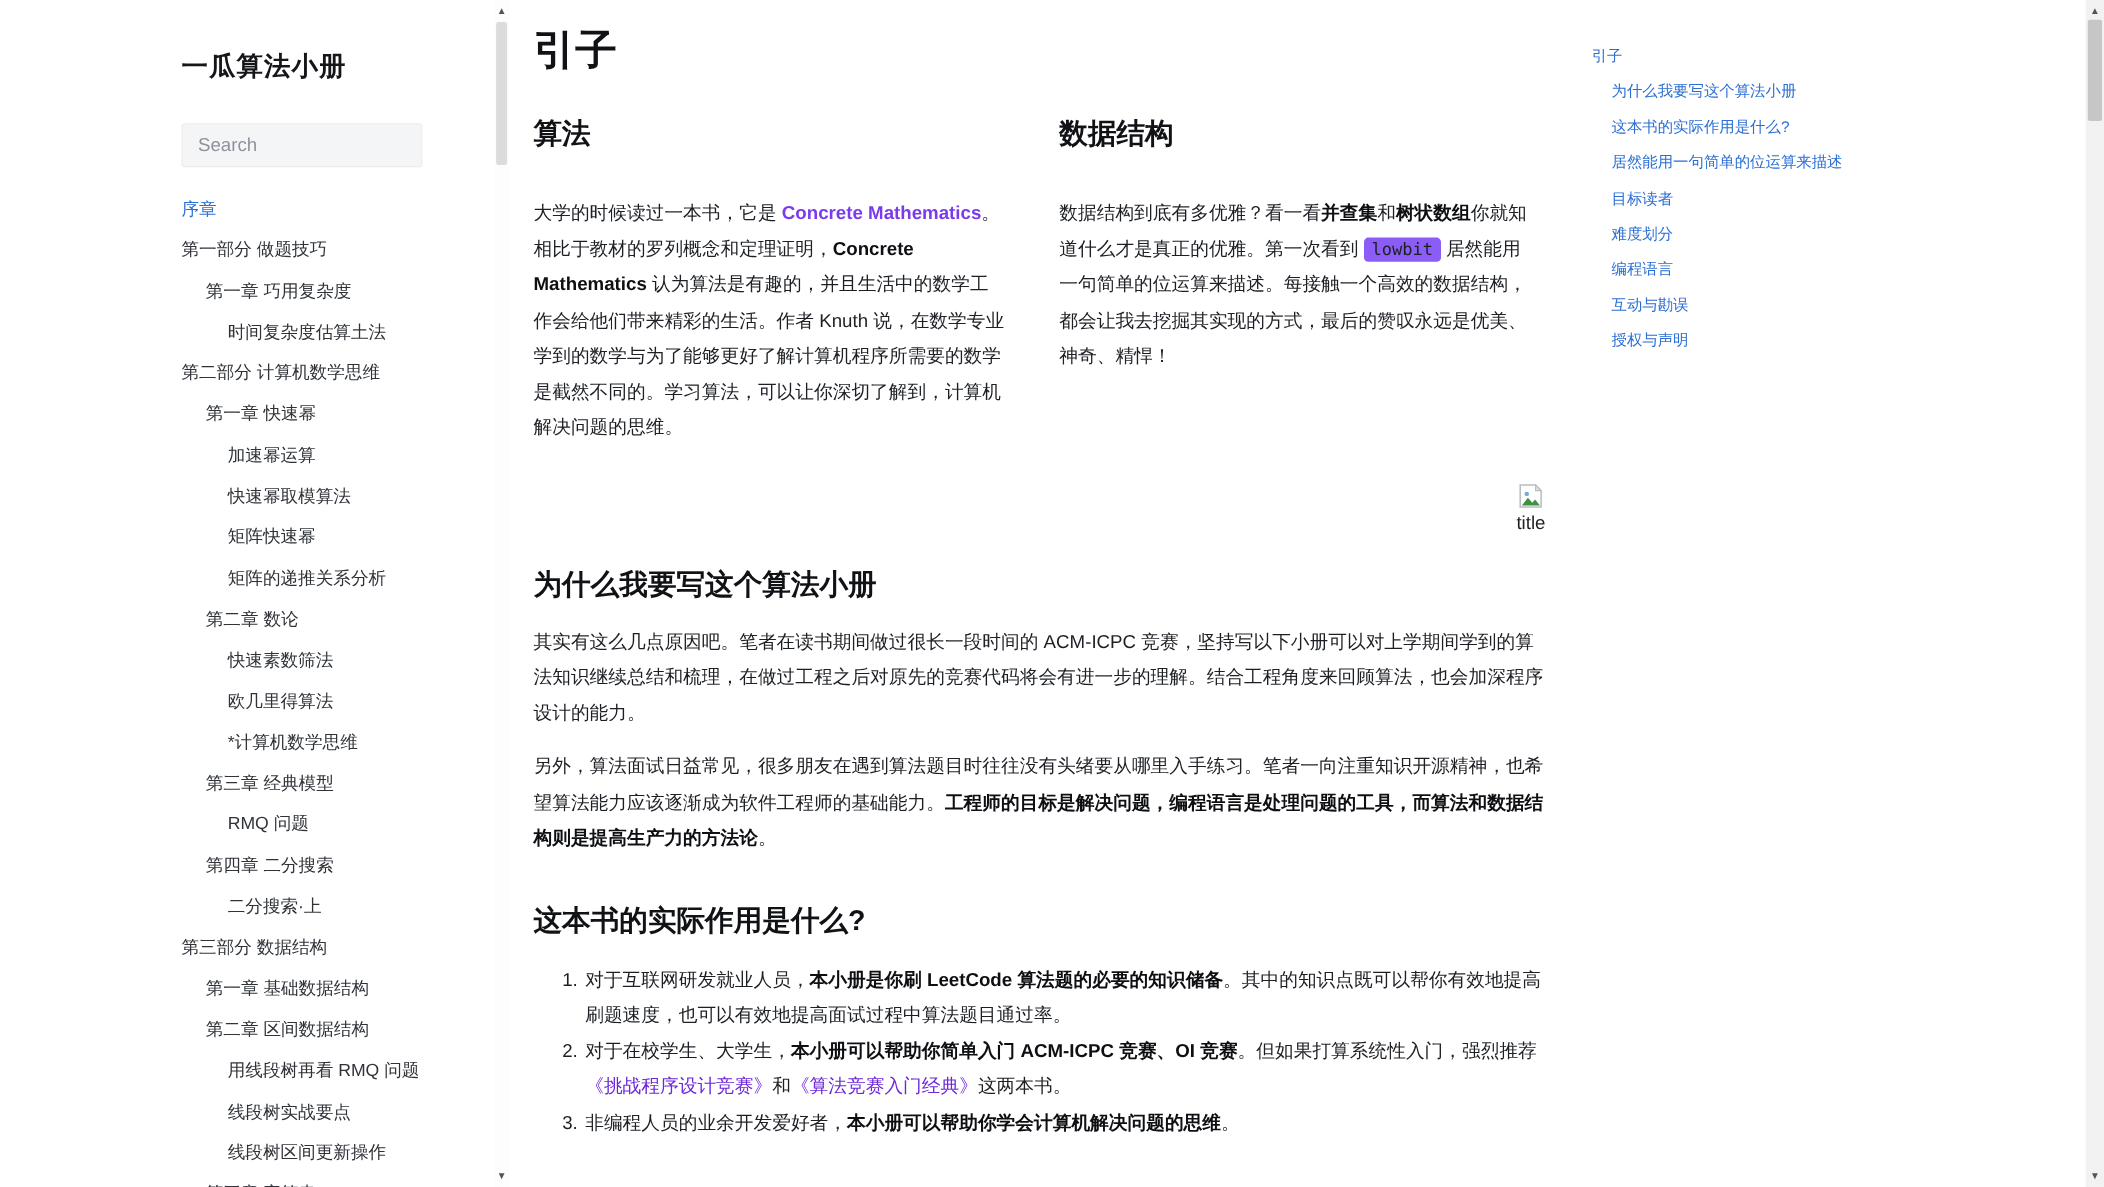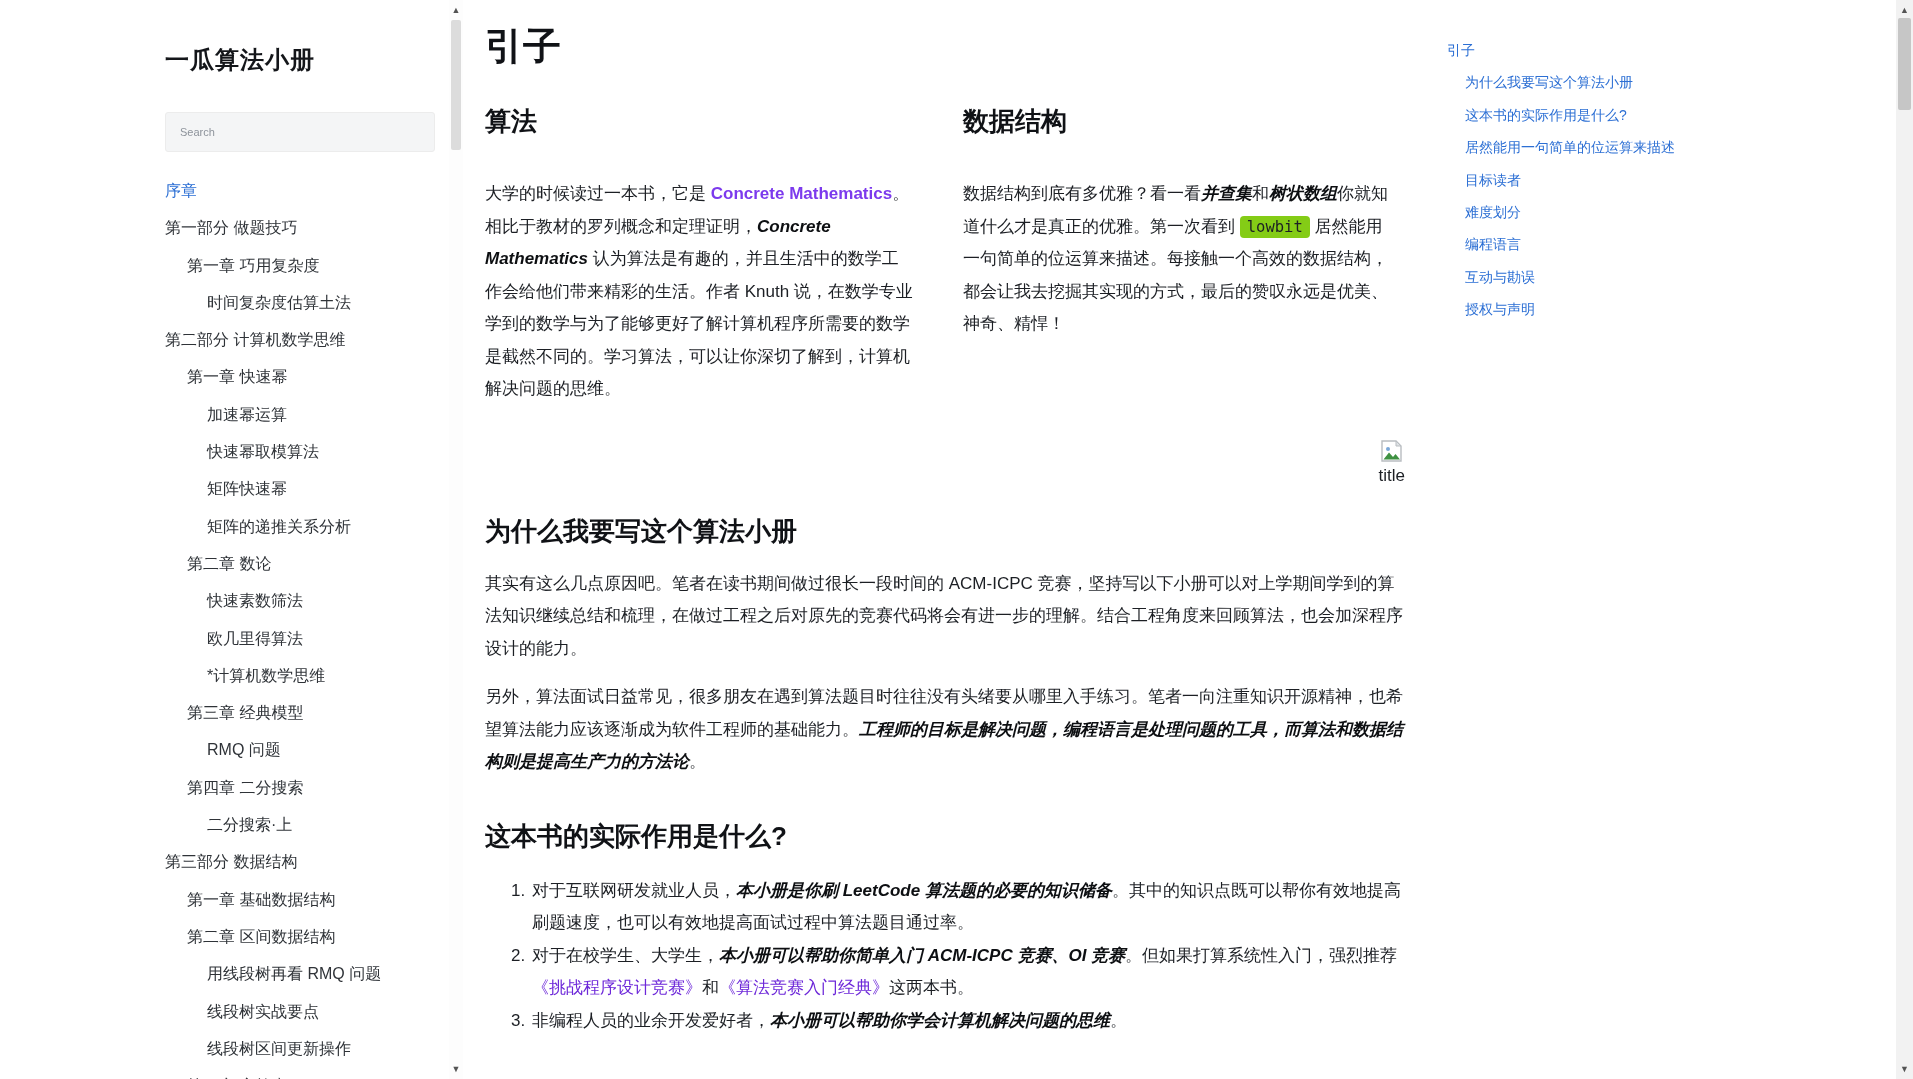--- a/index.html
+++ b/index.html
@@ -3,22 +3,22 @@
 <meta charset="utf-8">
 <style>
   * { margin:0; padding:0; box-sizing:border-box; }
   html,body { width:1913px; height:1079px; overflow:hidden; background:#ffffff;
     font-family:"Liberation Sans","DejaVu Sans",sans-serif; color:#1c1f24; }
 
   
   .sidebar { position:absolute; left:0; top:0; width:450px; height:1079px; background:#fff; }
   .sidebar-inner { position:absolute; left:165px; top:28px; width:265px; }
   .book-title { font-size:24px; font-weight:700; color:#14161a; letter-spacing:1px;margin-top:16px; }
-  .search-box { margin-top:36px; width:270px; height:40px; background:#f4f5f6;
-    border:1px solid #ececec; border-radius:3px; padding:0 14px; font-size:11px;
+  .search-box { margin-top:36px; width:219px; height:40px; background:#f4f5f6;
+    border:1px solid #ececec; border-radius:3px; padding:0 14px; font-size:17px;
     color:#1c1f24; outline:none; font-family:inherit; }
   .search-box::placeholder { color:#8d939b; }
   .side-nav { margin-top:20px; display:block; }
   .nav-item { display:block; line-height:37.3px; font-size:16px; color:#2f3338;
     text-decoration:none; white-space:nowrap; cursor:pointer; }
   .nav-item.lvl1 { padding-left:22px; }
   .nav-item.lvl2 { padding-left:42px; }
   .nav-item.active { color:#2c6fd4; }
 
   
@@ -34,25 +34,25 @@
 
   
   .main { position:absolute; left:485px; top:0; width:920px; }
   h1.page-title { margin-top:22px; font-size:38px; line-height:48px; font-weight:600; color:#101216; }
   .cols { display:flex; gap:48px; margin-top:34px; }
   .col { width:430px; }
   h2.h2 { font-size:26px; line-height:34px; font-weight:600; color:#101216; }
   p.body { margin-top:40px; font-size:17px; line-height:32.5px; color:#1c1f24; }
   p.body.tight { margin-top:16px; }
   p.body.first { margin-top:20px; }
-  strong { font-weight:700; color:#0d0f12;font-style:italic; }
+  strong { font-weight:700; color:#0d0f12; }
   a.purple-link { color:#7c3aed; font-weight:700; text-decoration:none; cursor:pointer; }
   a.blue-link { color:#6d28d9; text-decoration:none; cursor:pointer;text-align:right; }
   code.inline-code { font-family:"DejaVu Sans Mono","Liberation Mono",monospace;
-    font-size:15.5px; background:#84cc16; border-radius:4px; padding:2px 7px; color:#1c1f24; }
+    font-size:15.5px; background:#8b5cf6; border-radius:4px; padding:2px 7px; color:#1c1f24; }
 
   .img-block { margin-top:32px; display:flex; align-items:flex-end; gap:2px; height:30px;flex-direction:column; }
   .broken-img-icon { width:26px; height:26px; flex:0 0 auto; }
   .img-alt { font-size:17px; color:#1c1f24; }
 
   h2.section { margin-top:46px; }
   h2.section2 { margin-top:40px; }
   ol.purpose-list { margin-top:22px; padding-left:45px; font-size:17px; line-height:32.5px; color:#1c1f24; }
   ol.purpose-list li { padding-left:2px; }
 

